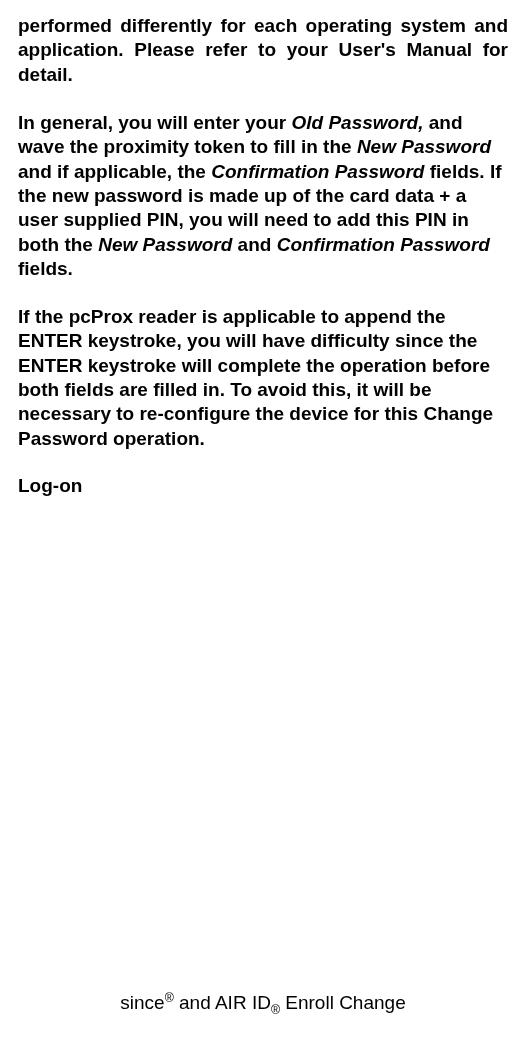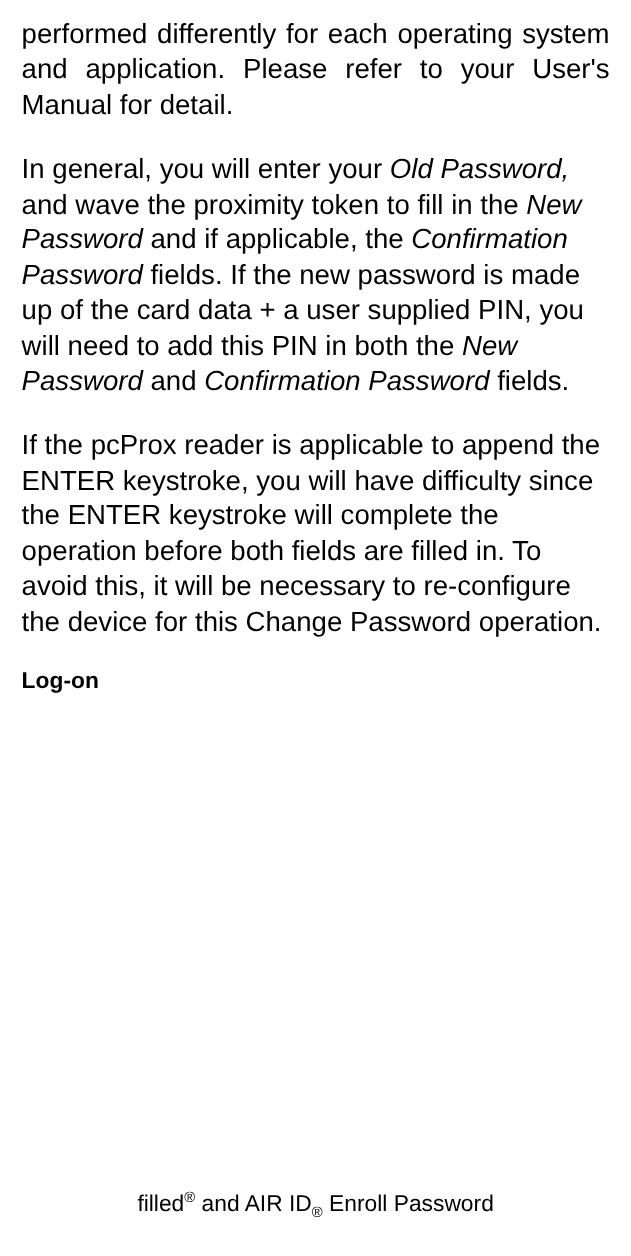--- a/index.html
+++ b/index.html
@@ -15,23 +15,24 @@
       color: #000000;
       padding: 14px 18px 24px 18px;
       position: relative;
       display: flex;
       flex-direction: column;
     }
     .content {
       flex: 1;
     }
     p {
-      font-size: 23px;
+      font-size: 19px;
       line-height: 1.28;
       margin-bottom: 24px;
+      font-weight: bold;
     }
     p.justify {
       text-align: justify;
     }
     .italic {
       font-style: italic;
     }
     h2 {
       font-size: 19px;
       font-weight: bold;
@@ -63,14 +64,14 @@
   </p>
 
   <p>If the pcProx reader is applicable to append the ENTER keystroke, you will have difficulty since the ENTER keystroke will complete the operation before both fields are filled in. To avoid this, it will be necessary to re-configure the device for this Change Password operation.</p>
 
 
   <h2>Log-on</h2>
 
 </div>
 
 <div class="footer">
-  <span>filled</span><sup>®</sup><span> and AIR ID</span><sub>®</sub><span> Enroll Password</span>
+  <span>since</span><sup>®</sup><span> and AIR ID</span><sub>®</sub><span> Enroll Change</span>
 </div>
 
 </body></html>

